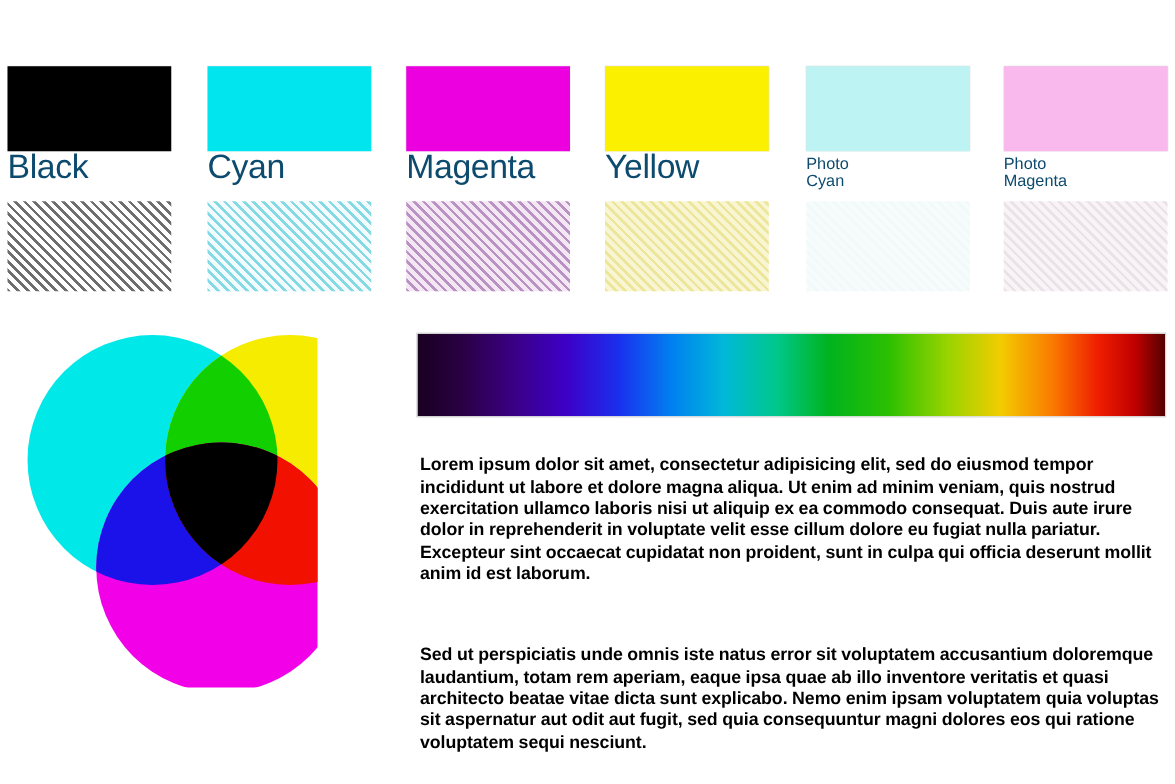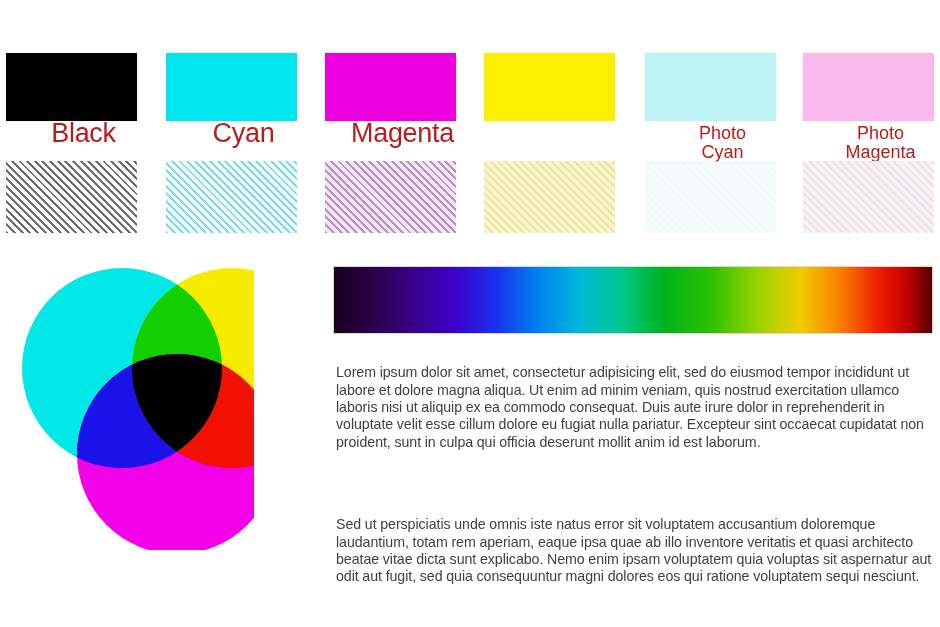--- a/index.html
+++ b/index.html
@@ -44,35 +44,35 @@
     position: absolute;
     left: 0;
     top: 7px;
     width: 131px;
     height: 68px;
     box-shadow: 0 0 1px rgba(0,0,0,0.18);
   }
 
   .swatch-label {
     position: absolute;
-    left: 12px;
+    left: 0;
     top: 75px;
     width: 131px;
-    text-align: center;
-    color: #b91c1c;
+    text-align: left;
+    color: #0c4a6e;
     line-height: 1.0;
     white-space: pre-line;
   }
   .swatch-label.big {
     font-size: 27px;
     letter-spacing: -0.3px;
     top: 74px;
   }
   .swatch-label.small {
-    font-size: 18px;
+    font-size: 13px;
     line-height: 1.08;
     top: 78px;
   }
 
   .swatch-hatch {
     position: absolute;
     left: 0;
     top: 115px;
     width: 131px;
     height: 72px;
@@ -97,26 +97,27 @@
     height: 68px;
     border: 1px solid #d8d8d8;
     box-sizing: border-box;
   }
 
   
   .body-text {
     position: absolute;
     left: 336px;
     width: 600px;
-    color: #404040;
+    color: #000000;
     font-size: 14.2px;
     line-height: 17.4px;
     text-align: left;
     letter-spacing: -0.05px;
     word-spacing: -0.2px;
+    font-weight: bold;
   }
   .para-1 { top: 350px; }
   .para-2 { top: 502px; }
 </style>
 </head>
 <body>
 
 <div id="page">
 
   <div class="swatch-row" id="swatch-row">
@@ -130,20 +131,21 @@
         <div class="swatch-label big">Cyan</div>
         <div class="swatch-hatch" style="background-color: rgb(242, 251, 253); background-image: repeating-linear-gradient(45deg, rgb(127, 216, 226) 0px, rgb(127, 216, 226) 2.1px, rgba(255, 255, 255, 0) 2.1px, rgba(255, 255, 255, 0) 5.4px); opacity: 0.95;"></div>
       </div>
       <div class="swatch-col" style="left: 325px;">
         <div class="swatch-solid" style="background: rgb(236, 0, 224);"></div>
         <div class="swatch-label big">Magenta</div>
         <div class="swatch-hatch" style="background-color: rgb(244, 230, 244); background-image: repeating-linear-gradient(45deg, rgb(182, 140, 192) 0px, rgb(182, 140, 192) 2.1px, rgba(255, 255, 255, 0) 2.1px, rgba(255, 255, 255, 0) 5.4px); opacity: 0.95;"></div>
       </div>
       <div class="swatch-col" style="left: 484px;">
         <div class="swatch-solid" style="background: rgb(251, 240, 0);"></div>
+        <div class="swatch-label big">Yellow</div>
         <div class="swatch-hatch" style="background-color: rgb(248, 245, 207); background-image: repeating-linear-gradient(45deg, rgb(236, 227, 143) 0px, rgb(236, 227, 143) 2.1px, rgba(255, 255, 255, 0) 2.1px, rgba(255, 255, 255, 0) 5.4px); opacity: 0.9;"></div>
       </div>
       <div class="swatch-col" style="left: 645px;">
         <div class="swatch-solid" style="background: rgb(189, 243, 243);"></div>
         <div class="swatch-label small">Photo
 Cyan</div>
         <div class="swatch-hatch" style="background-color: rgb(241, 251, 250); background-image: repeating-linear-gradient(45deg, rgb(234, 247, 246) 0px, rgb(234, 247, 246) 2.1px, rgba(255, 255, 255, 0) 2.1px, rgba(255, 255, 255, 0) 5.4px); opacity: 0.6;"></div>
       </div>
       <div class="swatch-col" style="left: 803px;">
         <div class="swatch-solid" style="background: rgb(249, 185, 236);"></div>

